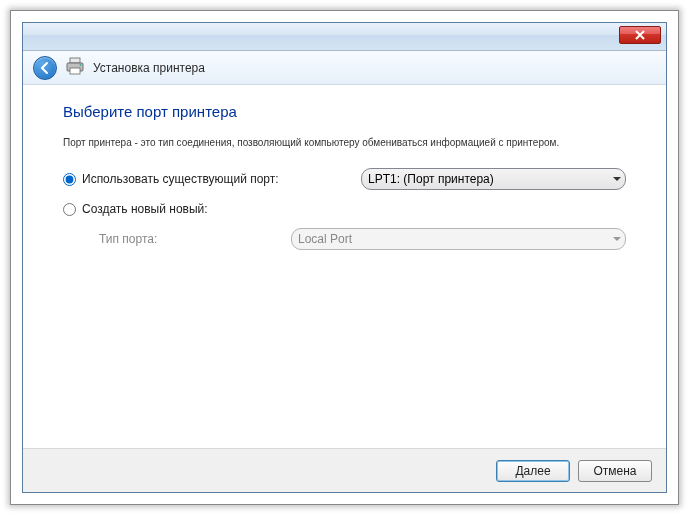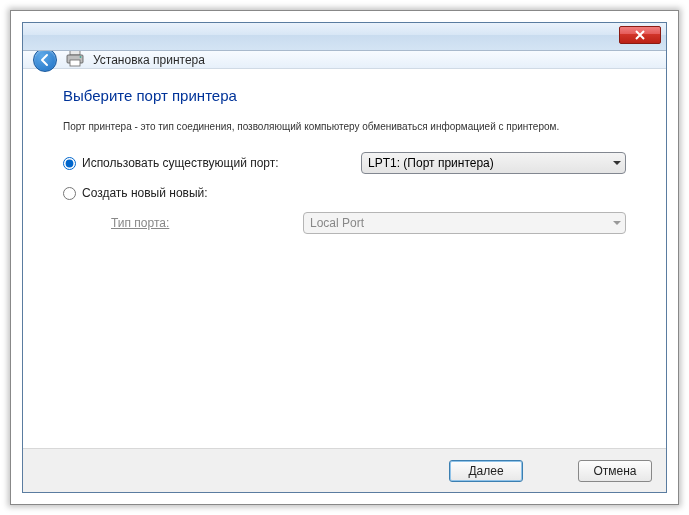--- a/index.html
+++ b/index.html
@@ -43,21 +43,21 @@
     align-items: center;
     justify-content: center;
     color: #fff;
     font-weight: bold;
     cursor: pointer;
   }
   .close-btn svg { width: 10px; height: 10px; }
 
   .header-row {
     background: linear-gradient(to bottom, #f7fbff 0%, #e7f0fa 100%);
-    height: 18px;
+    height: 34px;
     display: flex;
     align-items: center;
     padding: 0 10px;
     gap: 8px;
     border-bottom: 1px solid #d0dae5;
   }
   .back-btn {
     width: 24px; height: 24px;
     border-radius: 50%;
     background: radial-gradient(circle at 35% 30%, #5fa9e8, #1b6fc4);
@@ -101,32 +101,31 @@
     display: flex;
     align-items: center;
     gap: 6px;
   }
   .radio-cell input[type=radio] {
     width: 13px; height: 13px;
     accent-color: #0066cc;
   }
   .radio-label { font-size: 12px; color: #222; }
   .indent-label {
-    margin-left: 48px;
+    margin-left: 36px;
     width: 192px;
     font-size: 12px;
     color: #888;
-    text-decoration: underline;
   }
   .combo {
     flex: 1;
     height: 22px;
     border: 1px solid #828790;
     background: linear-gradient(to bottom, #f4f4f4, #e4e4e4);
-    border-radius: 4px;
+    border-radius: 10px;
     display: flex;
     align-items: center;
     padding: 0 4px 0 6px;
     font-size: 12px;
     position: relative;
     cursor: pointer;
   }
   .combo.disabled {
     border-color: #b5b5b5;
     background: #f4f4f4;
@@ -155,21 +154,20 @@
   .btn {
     min-width: 74px;
     height: 22px;
     border: 1px solid #888;
     border-radius: 3px;
     background: linear-gradient(to bottom, #fdfdfd, #e8e8e8);
     font-size: 12px;
     color: #222;
     cursor: pointer;
     padding: 0 10px;
-    margin-left: 47px;
   }
   .btn.default {
     border-color: #3c7fb1;
     box-shadow: 0 0 0 1px #8fc2e8 inset;
   }
 </style>
 </head>
 <body>
 
 <div class="outer-shadow"></div>

